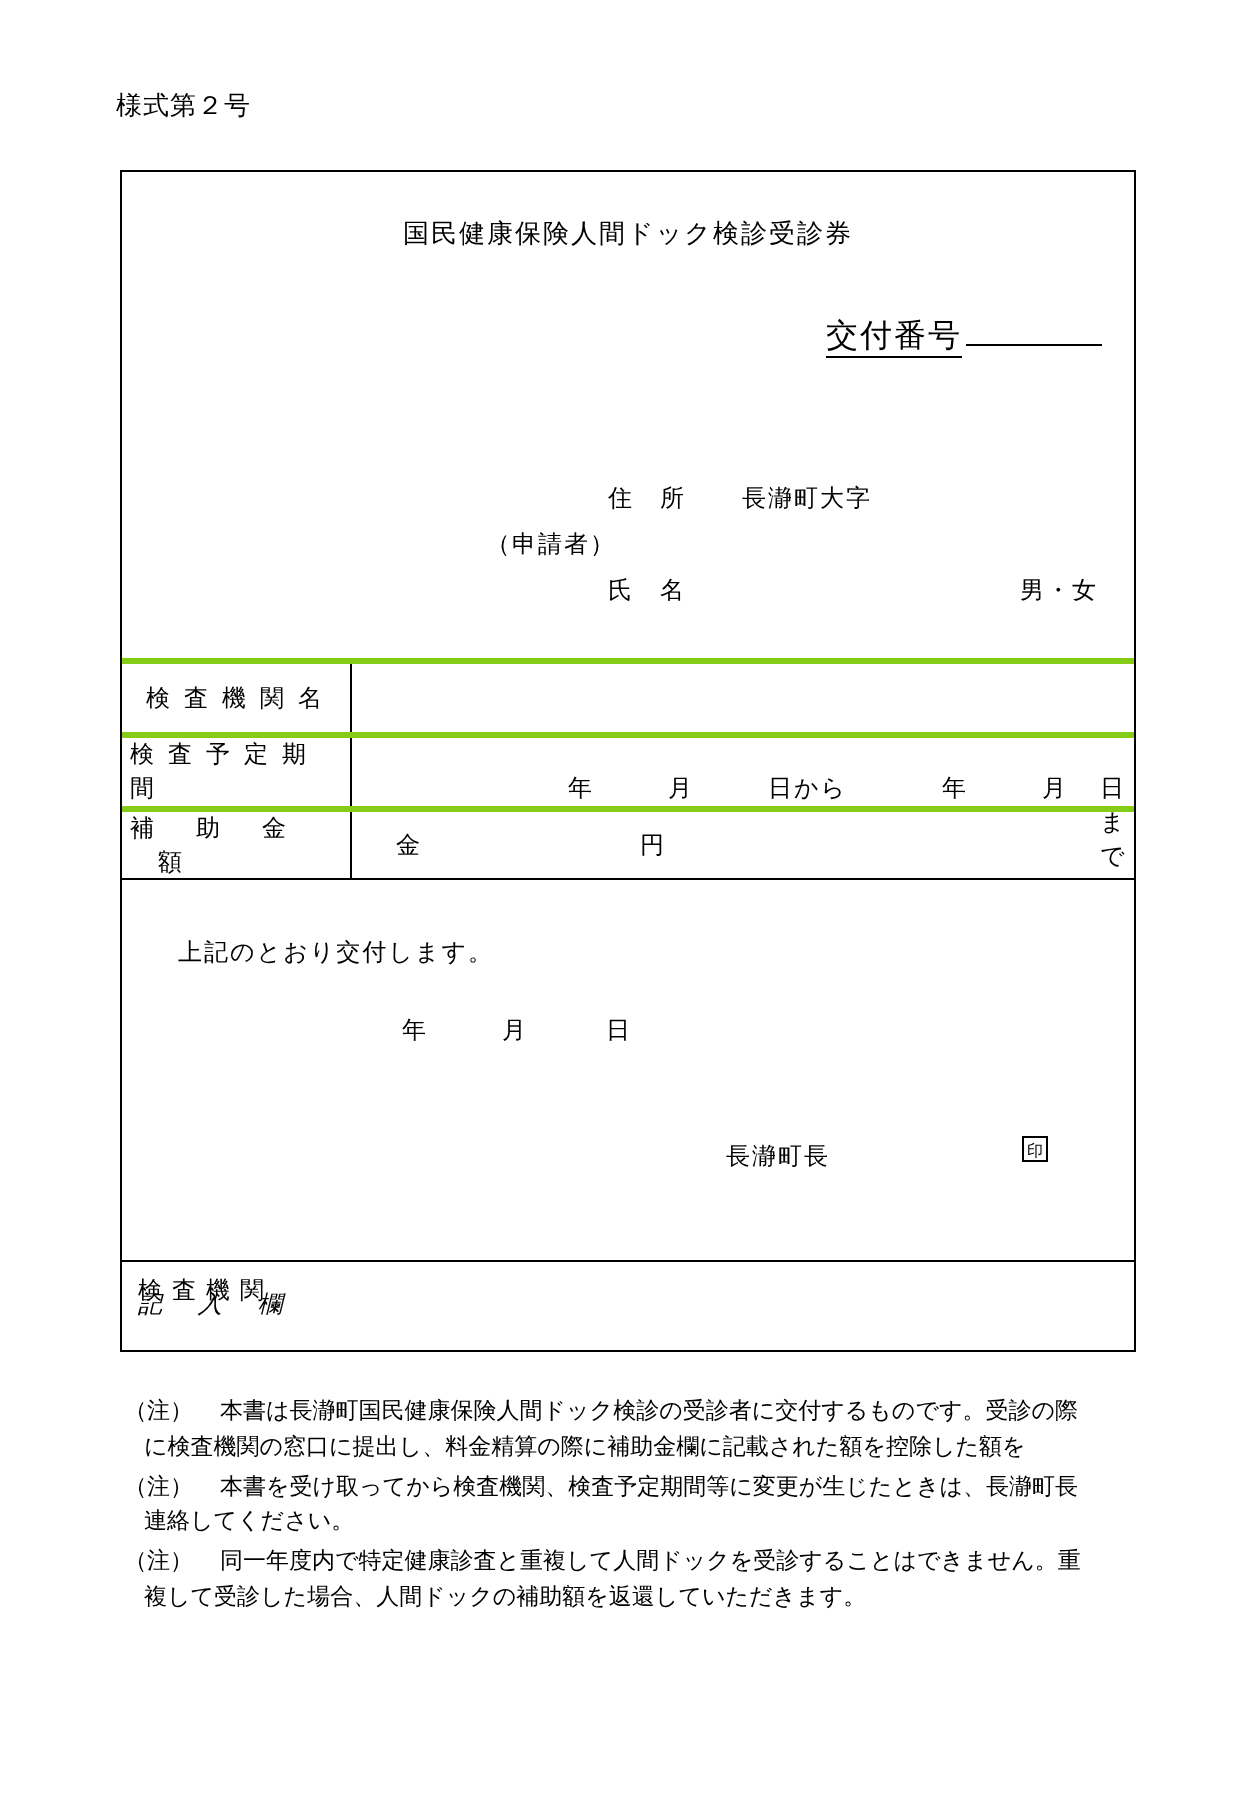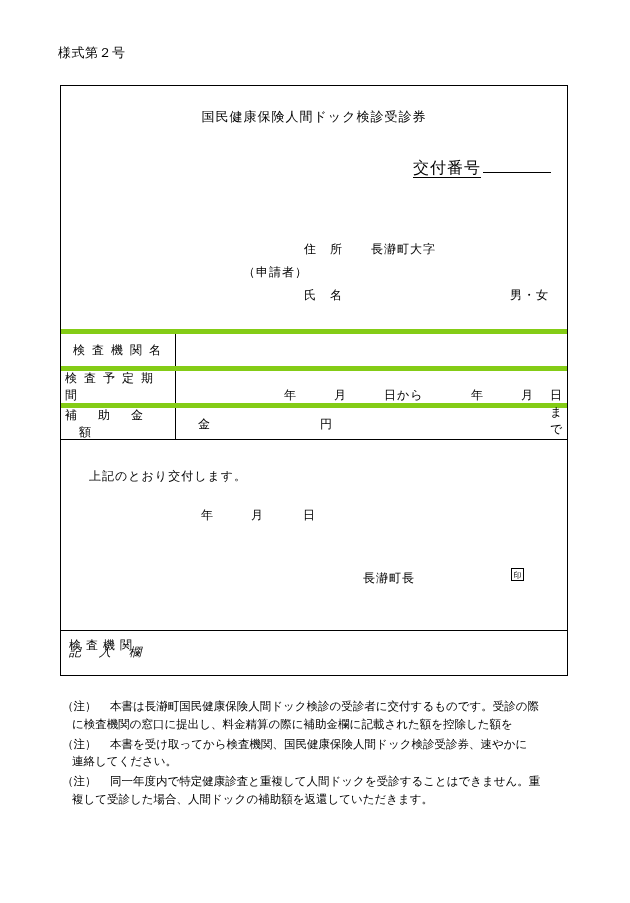--- a/index.html
+++ b/index.html
@@ -94,21 +94,21 @@
     top: 23px;
     letter-spacing: 1px;
   }
   .gender {
     position: absolute;
     right: 18px;
     letter-spacing: 1px;
   }
   .tbl-row {
     display: flex;
-    border-top: 5px solid #84cc16;
+    border-top: 3px solid #84cc16;
     box-sizing: border-box;
   }
   .tbl-label {
     width: 115px;
     min-width: 115px;
     border-right: 1px solid #000;
     box-sizing: border-box;
     font-size: 12px;
     display: flex;
     align-items: center;
@@ -317,21 +317,21 @@
     <div class="note">
       <span class="marker">（注）</span>
       <span class="body">
         <span>本書は長瀞町国民健康保険人間ドック検診の受診者に交付するものです。受診の際</span>
         <span class="cont">に検査機関の窓口に提出し、料金精算の際に補助金欄に記載された額を控除した額を</span>
       </span>
     </div>
     <div class="note">
       <span class="marker">（注）</span>
       <span class="body">
-        <span>本書を受け取ってから検査機関、国民健康保険人間ドック検診受診券、速やかに</span>
+        <span>本書を受け取ってから検査機関、検査予定期間等に変更が生じたときは、長瀞町長</span>
         <span class="cont">連絡してください。</span>
       </span>
     </div>
     <div class="note">
       <span class="marker">（注）</span>
       <span class="body">
         <span>同一年度内で特定健康診査と重複して人間ドックを受診することはできません。重</span>
         <span class="cont">複して受診した場合、人間ドックの補助額を返還していただきます。</span>
       </span>
     </div>

